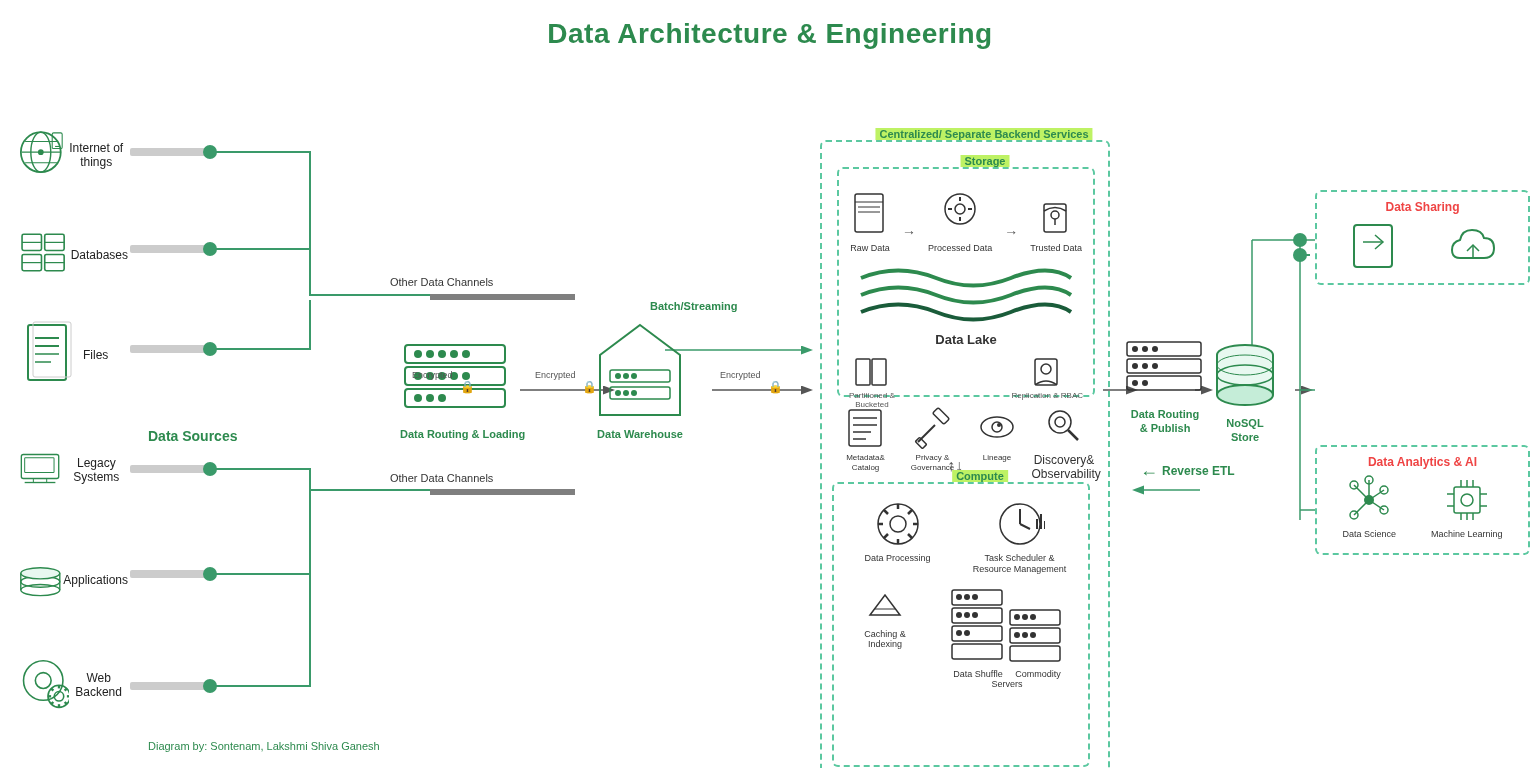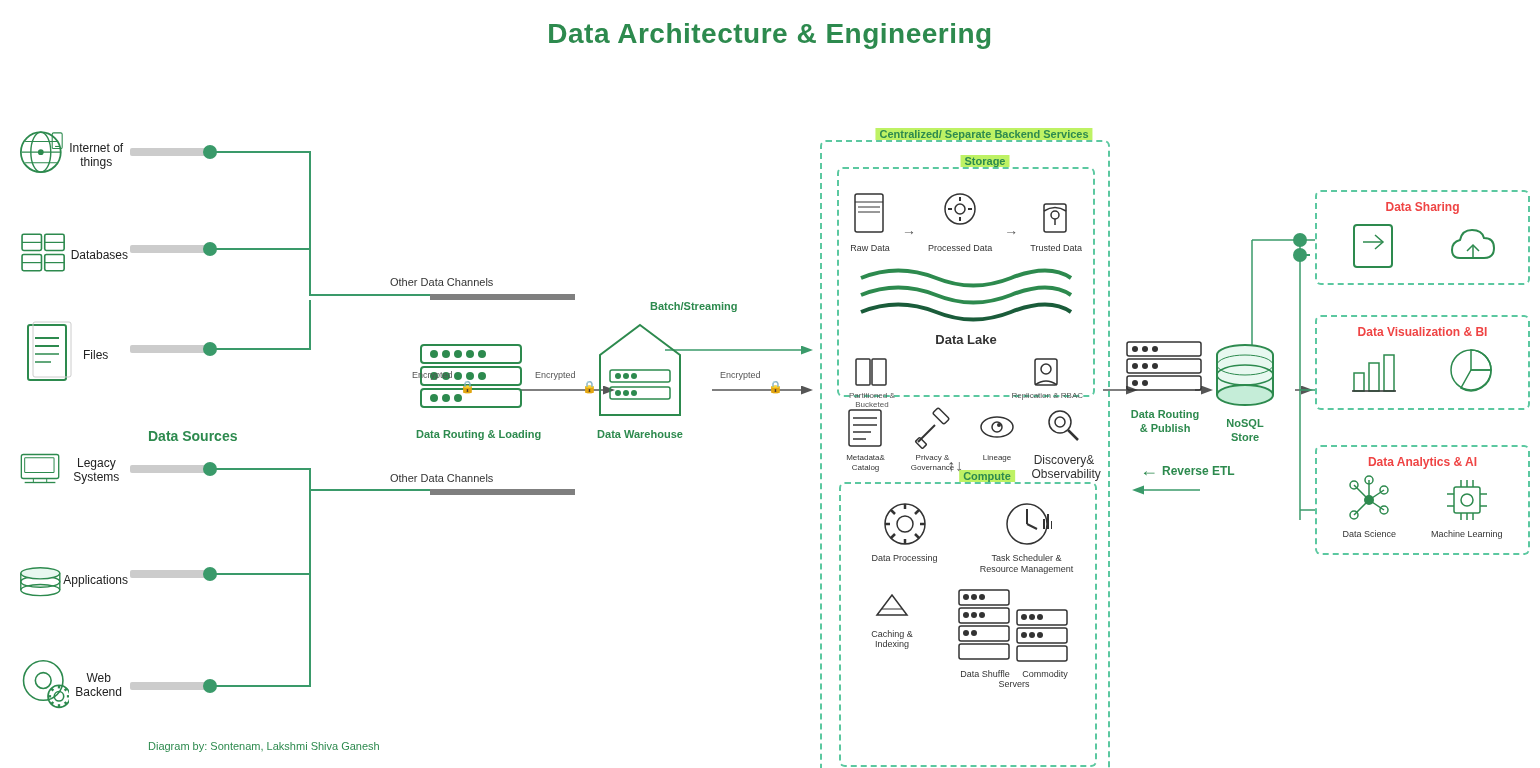--- a/index.html
+++ b/index.html
@@ -273,21 +273,21 @@
       <line x1="59.2" y1="57.2" x2="62" y2="60" stroke="#2d8a4e" stroke-width="3"></line>
       <line x1="62" y1="40" x2="59.2" y2="42.8" stroke="#2d8a4e" stroke-width="3"></line>
       <line x1="44.8" y1="57.2" x2="42" y2="60" stroke="#2d8a4e" stroke-width="3"></line>
     </svg>
     <span class="source-label">Web Backend</span>
   </div>
 
   <div style="position:absolute; left:390px; top:216px; font-size:11px; color:#333;">Other Data Channels</div>
   <div style="position:absolute; left:390px; top:412px; font-size:11px; color:#333;">Other Data Channels</div>
 
-  <div style="position:absolute; left:416px; top:280px;">
+  <div style="position:absolute; left:400px; top:280px;">
     <svg width="115" height="80">
 
       <rect x="5" y="5" width="100" height="18" rx="3" fill="none" stroke="#2d8a4e" stroke-width="2"></rect>
       <circle cx="18" cy="14" r="4" fill="#2d8a4e"></circle>
       <circle cx="30" cy="14" r="4" fill="#2d8a4e"></circle>
       <circle cx="42" cy="14" r="4" fill="#2d8a4e"></circle>
       <circle cx="54" cy="14" r="4" fill="#2d8a4e"></circle>
       <circle cx="66" cy="14" r="4" fill="#2d8a4e"></circle>
       <rect x="5" y="27" width="100" height="18" rx="3" fill="none" stroke="#2d8a4e" stroke-width="2"></rect>
       <circle cx="18" cy="36" r="4" fill="#2d8a4e"></circle>
@@ -435,21 +435,21 @@
           <circle cx="15" cy="15" r="11" fill="none" stroke="#333" stroke-width="1.5"></circle>
           <line x1="23" y1="23" x2="33" y2="33" stroke="#333" stroke-width="2.5"></line>
           <circle cx="15" cy="15" r="5" fill="none" stroke="#333" stroke-width="1.5"></circle>
         </svg>
         <div style="font-size:12px; color:#333; line-height:1.2;">Discovery&amp;<br>Observability</div>
       </div>
     </div>
 
     <div style="position:absolute; left:125px; top:315px; font-size:16px; color:#555;">↑↓</div>
 
-    <div class="dashed-box" style="left:17px; top:340px; width:258px; height:285px;">
+    <div class="dashed-box" style="left:10px; top:340px; width:258px; height:285px;">
       <span class="dashed-box-label">Compute</span>
 
       <div style="display:flex; justify-content:space-around; align-items:flex-start; padding:15px 5px 5px;">
         <div style="text-align:center; width:90px;">
           <svg width="50" height="50">
             <circle cx="25" cy="25" r="20" fill="none" stroke="#333" stroke-width="1.5"></circle>
             <line x1="25" y1="5" x2="25" y2="10" stroke="#333" stroke-width="2.5"></line>
             <line x1="25" y1="40" x2="25" y2="45" stroke="#333" stroke-width="2.5"></line>
             <line x1="5" y1="25" x2="10" y2="25" stroke="#333" stroke-width="2.5"></line>
             <line x1="40" y1="25" x2="45" y2="25" stroke="#333" stroke-width="2.5"></line>
@@ -564,36 +564,20 @@
         <polyline points="26,15 34,22 26,29" fill="none" stroke="#2d8a4e" stroke-width="1.5"></polyline>
       </svg>
       <svg width="50" height="50">
         <path d="M38,38 Q48,38 48,28 Q48,18 38,18 Q36,10 26,10 Q16,10 14,20 Q6,22 6,30 Q6,38 14,38 Z" fill="none" stroke="#2d8a4e" stroke-width="2"></path>
         <line x1="27" y1="25" x2="27" y2="38" stroke="#2d8a4e" stroke-width="1.5"></line>
         <polyline points="21,31 27,25 33,31" fill="none" stroke="#2d8a4e" stroke-width="1.5"></polyline>
       </svg>
     </div>
   </div>
 
-  <div class="right-dashed-box" style="left:1315px; top:255px; width:215px; height:95px; padding:8px;">
-    <div class="right-box-title">Data Visualization &amp; BI</div>
-    <div style="display:flex; justify-content:space-around;">
-      <svg width="50" height="50">
-        <rect x="5" y="28" width="10" height="18" fill="none" stroke="#2d8a4e" stroke-width="1.5"></rect>
-        <rect x="20" y="18" width="10" height="28" fill="none" stroke="#2d8a4e" stroke-width="1.5"></rect>
-        <rect x="35" y="10" width="10" height="36" fill="none" stroke="#2d8a4e" stroke-width="1.5"></rect>
-        <line x1="3" y1="46" x2="47" y2="46" stroke="#333" stroke-width="1.5"></line>
-      </svg>
-      <svg width="50" height="50">
-        <circle cx="25" cy="25" r="20" fill="none" stroke="#2d8a4e" stroke-width="1.5"></circle>
-        <path d="M25,25 L25,5 A20,20 0 0,1 45,25 Z" fill="none" stroke="#2d8a4e" stroke-width="1.5"></path>
-        <path d="M25,25 L45,25 A20,20 0 0,1 15,43 Z" fill="none" stroke="#2d8a4e" stroke-width="1.5"></path>
-      </svg>
-    </div>
-  </div>
 
   <div class="right-dashed-box" style="left:1315px; top:385px; width:215px; height:110px; padding:8px;">
     <div class="right-box-title">Data Analytics &amp; AI</div>
     <div style="display:flex; justify-content:space-around; align-items:flex-start;">
       <div style="text-align:center;">
         <svg width="50" height="50">
 
           <line x1="10" y1="10" x2="25" y2="25" stroke="#2d8a4e" stroke-width="1.5"></line>
           <line x1="10" y1="40" x2="25" y2="25" stroke="#2d8a4e" stroke-width="1.5"></line>
           <line x1="25" y1="5" x2="25" y2="25" stroke="#2d8a4e" stroke-width="1.5"></line>

